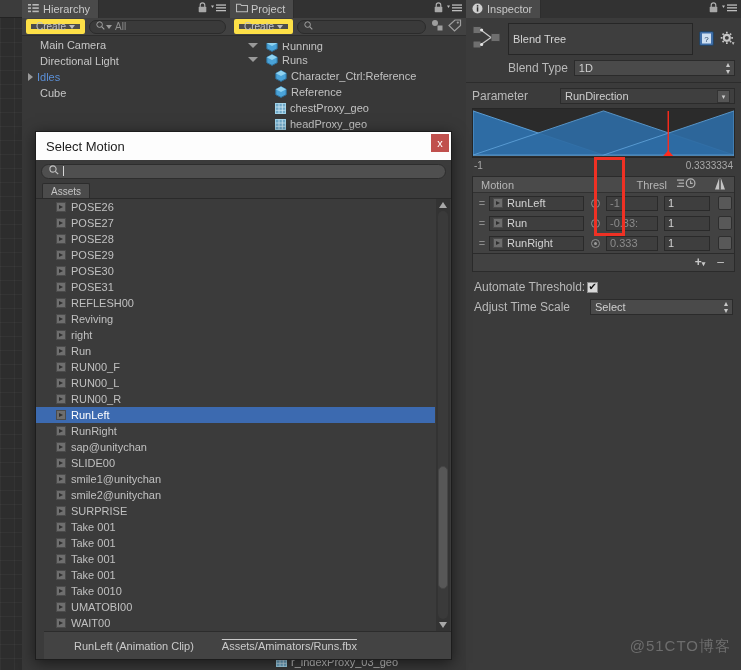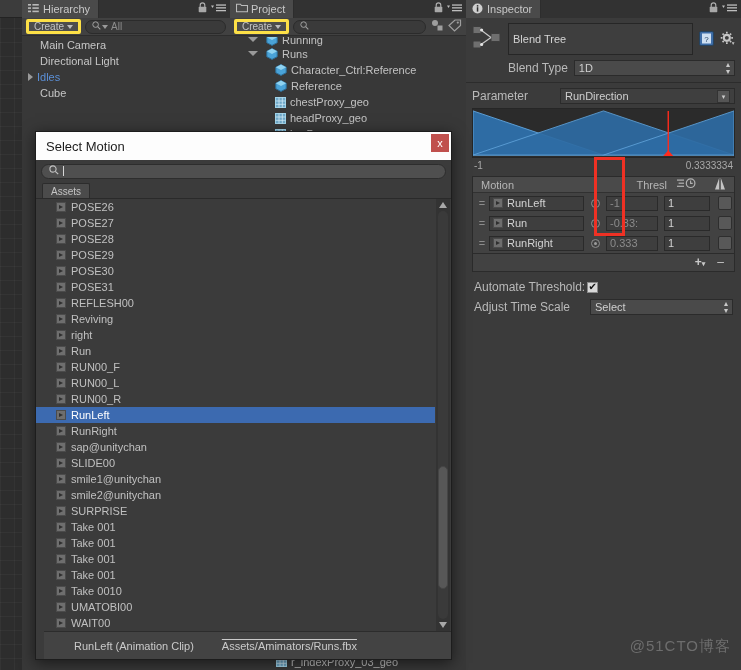--- a/index.html
+++ b/index.html
@@ -36,21 +36,21 @@
   }
   .toolbar {
     height: 18px; background: #414141;
     border-bottom: 1px solid #2d2d2d;
     display: flex; align-items: center; gap: 4px;
     padding: 0 4px;
   }
   .tb-btn {
     height: 15px; padding: 0 5px;
     display: flex; align-items: center; gap: 3px;
-    background: #4d4d4d; border: 3px solid #fde047; border-radius: 2px;
+    background: #4d4d4d; border: 5px solid #fde047; border-radius: 2px;
     color: #c4c4c4; font-size: 10px;
   }
   .caret-d {
     width:0;height:0;border-left:3px solid transparent;
     border-right:3px solid transparent;border-top:4px solid #bdbdbd;
   }
   .searchbox {
     flex: 1; height: 14px;
     background: #3a3a3a; border: 1px solid #2b2b2b; border-radius: 7px;
     display: flex; align-items: center; gap: 3px; padding: 0 6px;
@@ -328,21 +328,21 @@
       </span>
       <span>
         <svg width="14" height="13" viewBox="0 0 14 13">
           <path d="M1 6.5 L7 1 h5.5 v5.5 L6.5 12 Z" fill="none" stroke="#9e9e9e" stroke-width="1.2"></path>
           <circle cx="9.8" cy="3.6" r="1.1" fill="#9e9e9e"></circle>
         </svg>
       </span>
     </div>
 
     <div class="panel-body" id="proj-list">
-        <div class="pitem" style="padding-left: 18px; height: 9px; overflow: hidden; align-items: flex-end;">
+        <div class="pitem" style="padding-left: 18px; height: 9px; overflow: hidden; align-items: flex-end; margin-top: 6px;">
           <span class="foldarrow open" style="flex: 0 0 auto;"></span>
           <span style="flex: 0 0 auto; display: flex;">
             <svg width="12" height="12" viewBox="0 0 12 12">
               <polygon points="6,0.6 11.2,3.3 11.2,8.7 6,11.4 0.8,8.7 0.8,3.3" fill="#4aa3d8" stroke="#2e6f99"></polygon>
               <polygon points="6,0.6 11.2,3.3 6,6 0.8,3.3" fill="#8fd2f0"></polygon>
             </svg>
           </span>
           <span>Running</span>
         </div>
         <div class="pitem" style="padding-left: 18px;">

